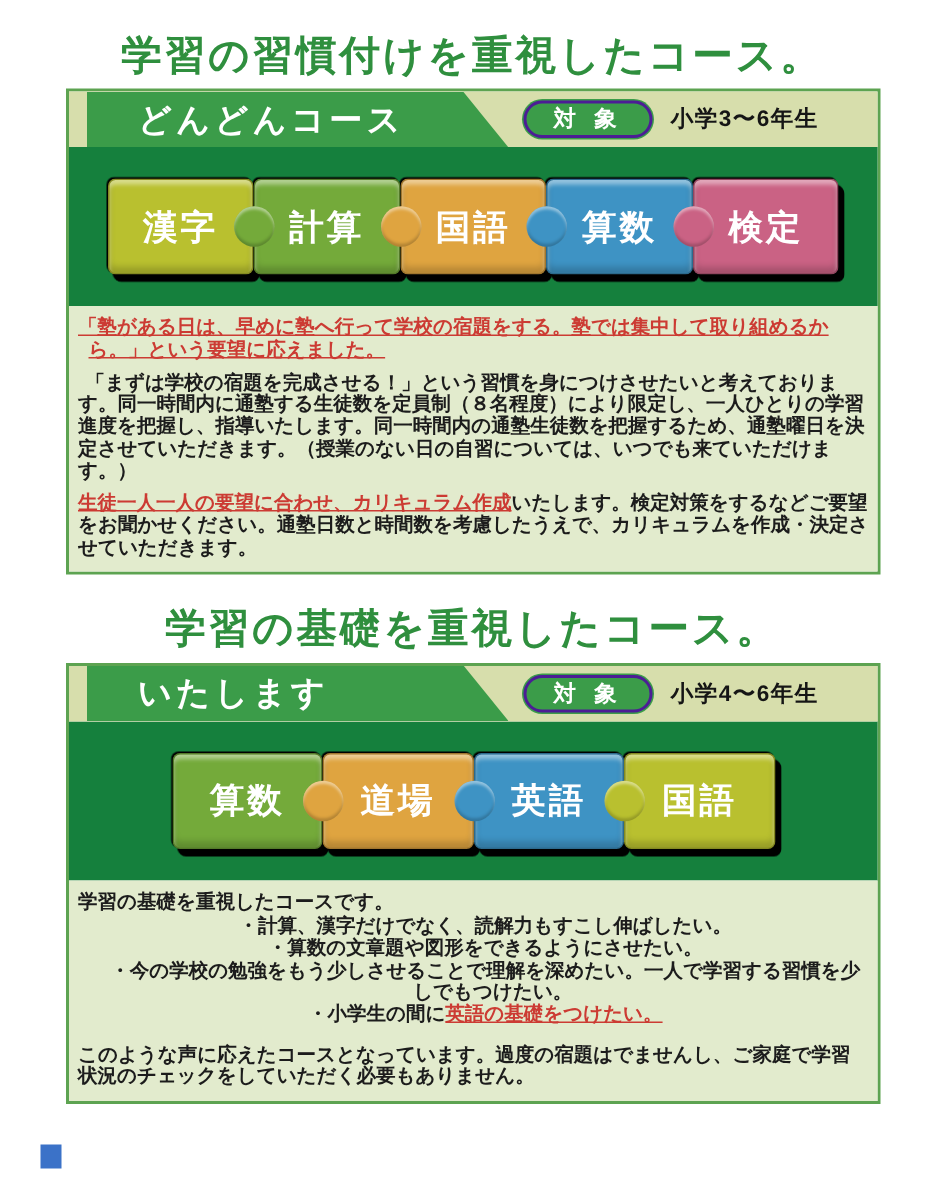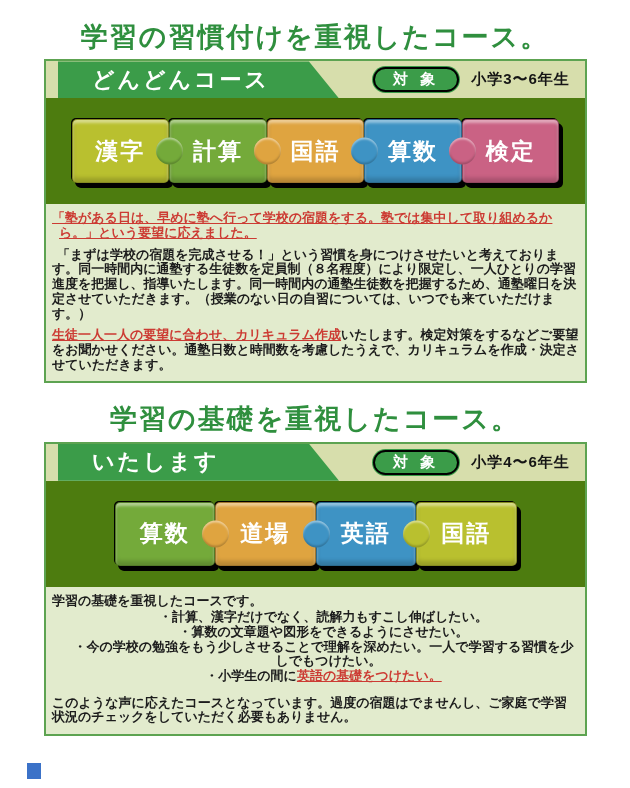--- a/index.html
+++ b/index.html
@@ -21,29 +21,29 @@
   .banner-green{
     position:absolute;left:12px;top:0;height:100%;width:281px;background:#3b9c49;
     clip-path:polygon(0 0,calc(100% - 30px) 0,100% 100%,0 100%);
     display:flex;align-items:center;
   }
   .banner-green span{
     color:#ffffff;font-size:22px;font-weight:bold;letter-spacing:3px;padding-left:34px;white-space:nowrap;
   }
   .banner-right{position:absolute;left:295px;top:0;height:100%;display:flex;align-items:center;}
   .target-pill{
-    background:#3b9c49;color:#ffffff;border:2px solid #000000;box-shadow:0 0 0 1px #3b9c49;
+    background:#3b9c49;color:#ffffff;border:2px solid #4c1d95;box-shadow:0 0 0 1px #3b9c49;
     border-radius:13px;padding:1px 18px;font-size:15px;font-weight:bold;letter-spacing:4px;
-    margin-left:32px;white-space:nowrap;
+    margin-left:8px;white-space:nowrap;
   }
   .target-value{
     color:#151515;font-size:15px;font-weight:bold;margin-left:12px;white-space:nowrap;letter-spacing:1px;
   }
   
-  .puzzle-area{height:106px;background:#4d7c0f;display:flex;align-items:center;justify-content:center;}
+  .puzzle-area{height:106px;background:#15803d;display:flex;align-items:center;justify-content:center;}
   .puzzle-strip{
     display:flex;height:64px;
     filter:drop-shadow(4px 5px 0 #000) drop-shadow(-1px -1px 0 #000);
   }
   .puzzle-strip.s1{width:488px;}
   .puzzle-strip.s2{width:402px;}
   .piece{
     flex:1;position:relative;background:var(--c);
     border:1px solid rgba(0,0,0,.28);border-radius:5px;
     display:flex;align-items:center;justify-content:center;

